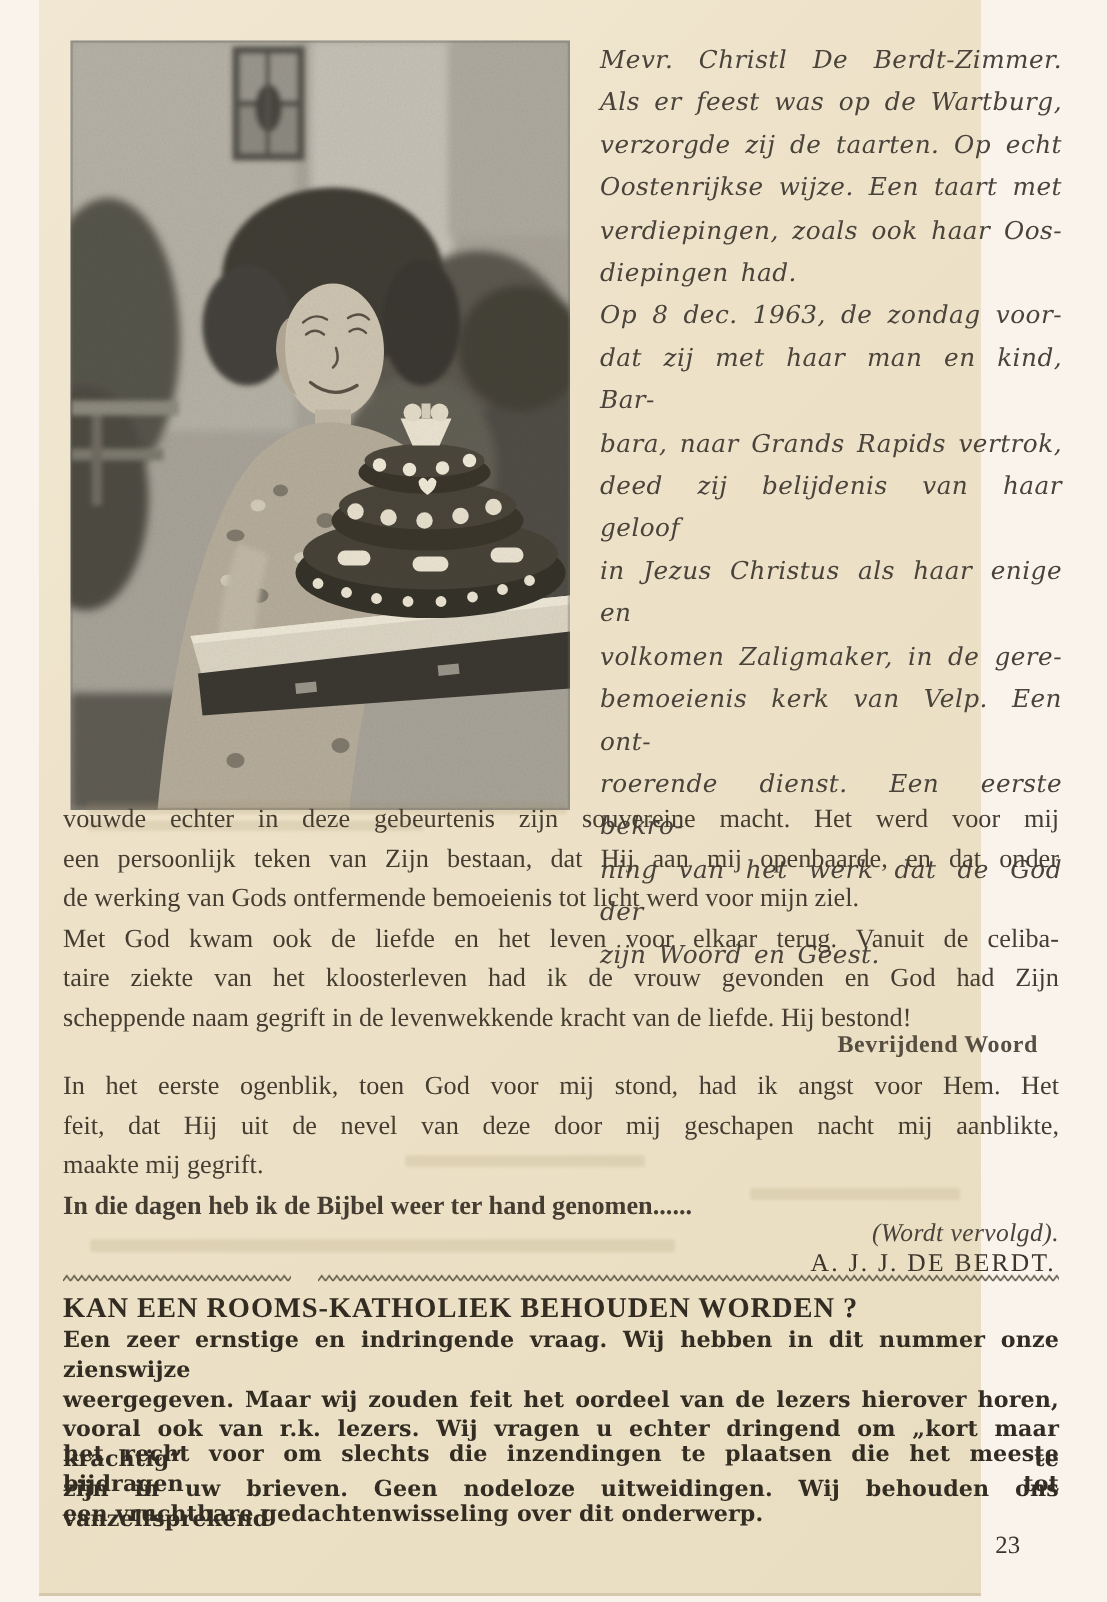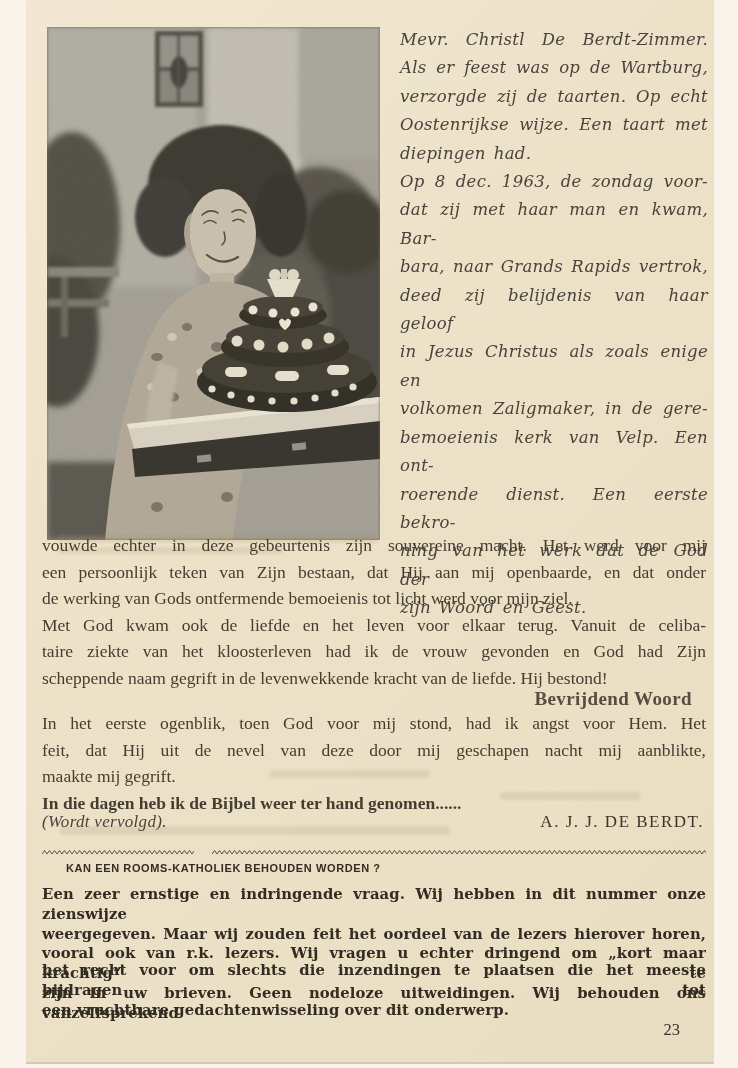--- a/index.html
+++ b/index.html
@@ -2,21 +2,21 @@
 <html><head>
 <meta charset="utf-8">
 <style>
   html,body{margin:0;padding:0;}
   body{
     width:738px;height:1068px;position:relative;overflow:hidden;
     background:#f9f3ec;
     font-family:"Liberation Serif","DejaVu Serif",serif;
   }
   .page{
-    position:absolute;left:26px;top:0;width:688px;height:1062px;
+    position:absolute;left:26px;top:0;width:628px;height:1062px;
     background:linear-gradient(135deg,#f2e7d2 0%,#ede2c8 40%,#e9ddc1 100%);
     border-bottom:2px solid #d6c9ab;
   }
   
   .photo{
     position:absolute;left:21px;top:27px;width:333px;height:513px;
     background:#a8a49a;overflow:hidden;
   }
   .photo svg{display:block;width:100%;height:100%;}
   
@@ -28,34 +28,34 @@
     letter-spacing:0.3px;word-spacing:2.5px;
   }
   .lines .tl{text-align:justify;text-align-last:justify;}
   .lines .tl:last-child{text-align-last:left;}
   .justify-all .tl:last-child{text-align-last:justify;}
   
   .content-block{position:absolute;left:16px;width:664px;color:#453d31;}
   .body-lines{font-size:17.5px;line-height:26.6px;}
   .bw-heading{
     top:688px;text-align:right;padding-right:14px;box-sizing:border-box;
-    font-weight:bold;font-size:19px;color:#564e41;letter-spacing:0.4px;
+    font-weight:bold;font-size:16px;color:#564e41;letter-spacing:0.4px;
   }
   .p4{font-size:17.5px;line-height:26.6px;}
-  .signoff{top:812px;display:flex;justify-content:space-between;align-items:flex-end;}
+  .signoff{top:812px;display:flex;justify-content:space-between;align-items:flex-end;flex-direction:column;}
   .continuation{font-style:italic;font-size:17px;color:#4a433b;letter-spacing:0.3px;}
   .author{font-size:17px;letter-spacing:1.5px;color:#3c352b;padding-right:2px;}
   
   .divider{top:848px;height:8px;display:flex;align-items:center;}
   .divider svg{display:block;height:7px;}
   .divider .gap{width:18px;}
   
   .notice-heading{
-    top:862px;font-family:Liberation Sans, sans-serif;
-    font-weight:bold;font-size:11px;color:#332c22;letter-spacing:0.6px;margin-left:24px;
+    top:862px;font-family:Liberation Serif, serif;
+    font-weight:bold;font-size:19px;color:#332c22;letter-spacing:0.6px;
   }
   .notice-lines{
     font-family:"DejaVu Serif","Liberation Serif",serif;
     font-weight:bold;font-size:14.8px;line-height:19.8px;color:#332c22;
     letter-spacing:0.1px;
   }
   .notice-l1{top:884px;}
   .notice-l2{top:960px;}
   .page-number{
     top:988px;text-align:right;padding-right:26px;box-sizing:border-box;
@@ -220,28 +220,29 @@
       <rect x="0.5" y="0.5" width="332" height="512" fill="none" stroke="#6b685e" stroke-opacity="0.35" stroke-width="2"></rect>
     </svg>
   </div>
 
   <div class="caption">
     <div class="lines">
         <div class="tl">Mevr. Christl De Berdt-Zimmer.</div>
         <div class="tl">Als er feest was op de Wartburg,</div>
         <div class="tl">verzorgde zij de taarten. Op echt</div>
         <div class="tl">Oostenrijkse wijze. Een taart met</div>
+        <div class="tl">verdiepingen, zoals ook haar Oos-</div>
         <div class="tl">diepingen had.</div>
       </div>
     <div class="lines">
         <div class="tl">Op 8 dec. 1963, de zondag voor-</div>
-        <div class="tl">dat zij met haar man en kwam, Bar-</div>
+        <div class="tl">dat zij met haar man en kind, Bar-</div>
         <div class="tl">bara, naar Grands Rapids vertrok,</div>
         <div class="tl">deed zij belijdenis van haar geloof</div>
-        <div class="tl">in Jezus Christus als zoals enige en</div>
+        <div class="tl">in Jezus Christus als haar enige en</div>
         <div class="tl">volkomen Zaligmaker, in de gere-</div>
         <div class="tl">bemoeienis kerk van Velp. Een ont-</div>
         <div class="tl">roerende dienst. Een eerste bekro-</div>
         <div class="tl">ning van het werk dat de God der</div>
         <div class="tl">zijn Woord en Geest.</div>
       </div>
   </div>
 
   <div class="ghost" style="left:32px;top:534px;width:320px;"></div>
   <div class="ghost" style="left:32px;top:547px;width:225px;height:7px;"></div>

